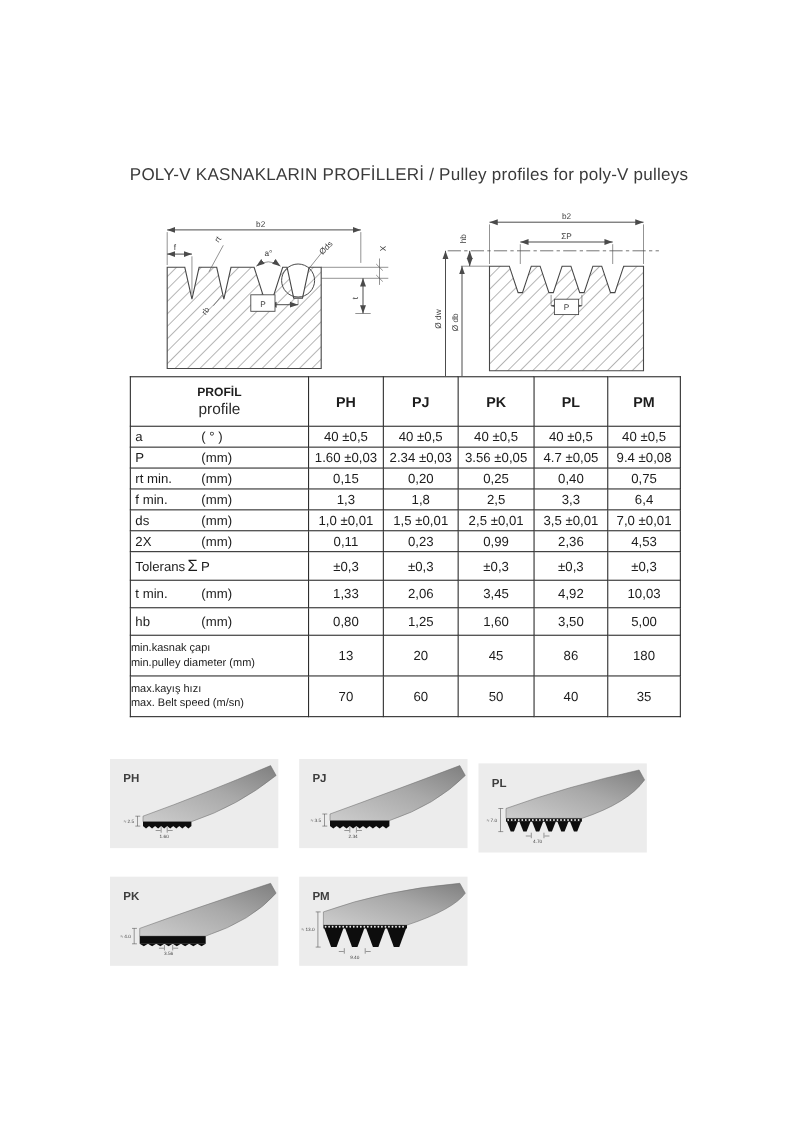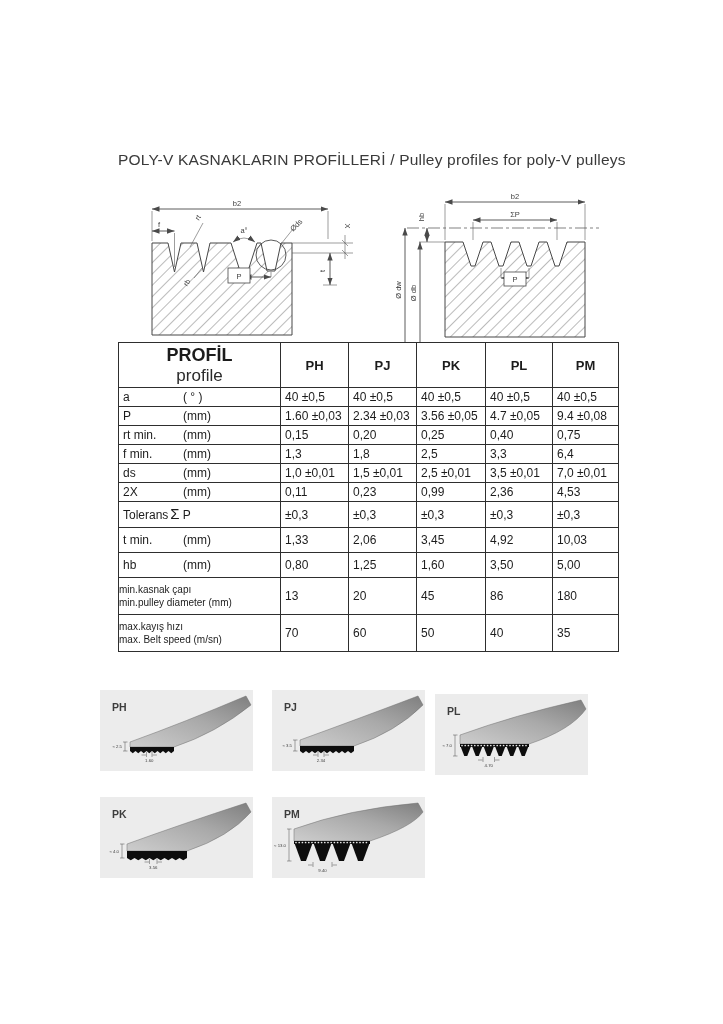--- a/index.html
+++ b/index.html
@@ -16,24 +16,24 @@
   .thin{stroke:#5a5a5a;stroke-width:0.6;fill:none;}
   .dtxt{font-size:7.5px;}
   
   #spec-table{position:absolute;left:118px;top:342px;}
   table{border-collapse:collapse;table-layout:fixed;width:500px;font-size:12px;}
   col.c0{width:162px}col.c1{width:68px}col.c2{width:68px}col.c3{width:69px}
   col.c4{width:67px}col.c5{width:66px}
   td{border:1px solid #2e2e2e;padding:0 4px;height:18px;vertical-align:middle;}
   tr.hdr td{height:44px;}
   tr.m td{height:24px;} tr.l td{height:25px;} tr.xl td{height:32px;}
-  .hprofil{font-weight:bold;text-align:center;font-size:18px;}
-  .hprofile{text-align:center;font-size:17px;color:#2a2a2a;}
+  .hprofil{font-weight:bold;text-align:center;font-size:11px;}
+  .hprofile{text-align:center;font-size:14px;color:#2a2a2a;}
   .colh{font-weight:bold;text-align:center;font-size:13px;}
-  .val{}
+  .val{text-align:center;}
   .lbl{display:inline-block;min-width:60px;}
   .sig{font-size:15px;line-height:10px;margin:0 3px 0 2px;}
   .two{font-size:10px;line-height:13.5px;padding:2px 0;}
   
   .panel{position:absolute;width:153px;height:81px;background:#ececec;}
   #p-ph{left:100px;top:690px;} #p-pj{left:272px;top:690px;} #p-pl{left:435px;top:694px;}
   #p-pk{left:100px;top:797px;} #p-pm{left:272px;top:797px;}
 </style>
 </head>
 <body>

